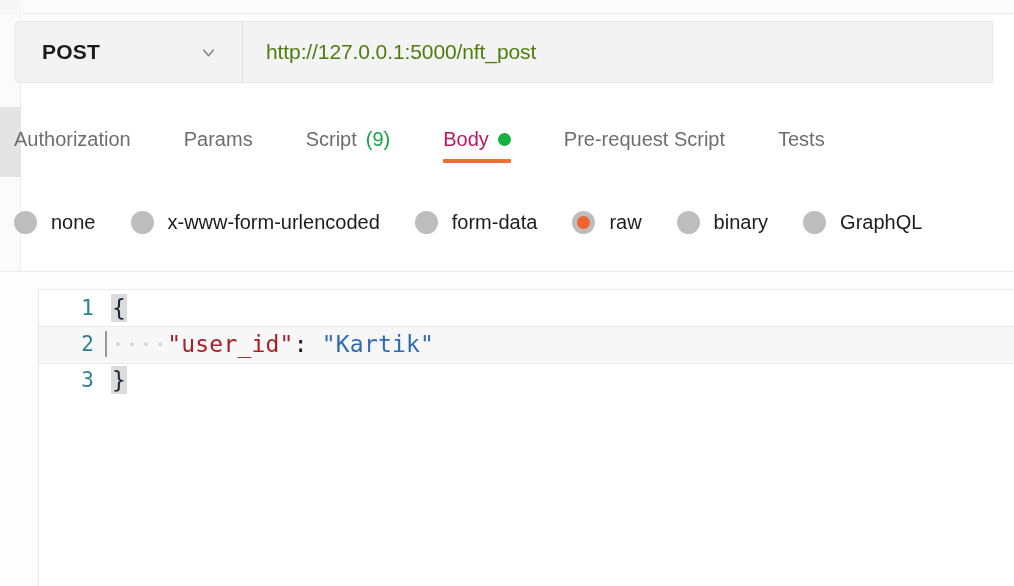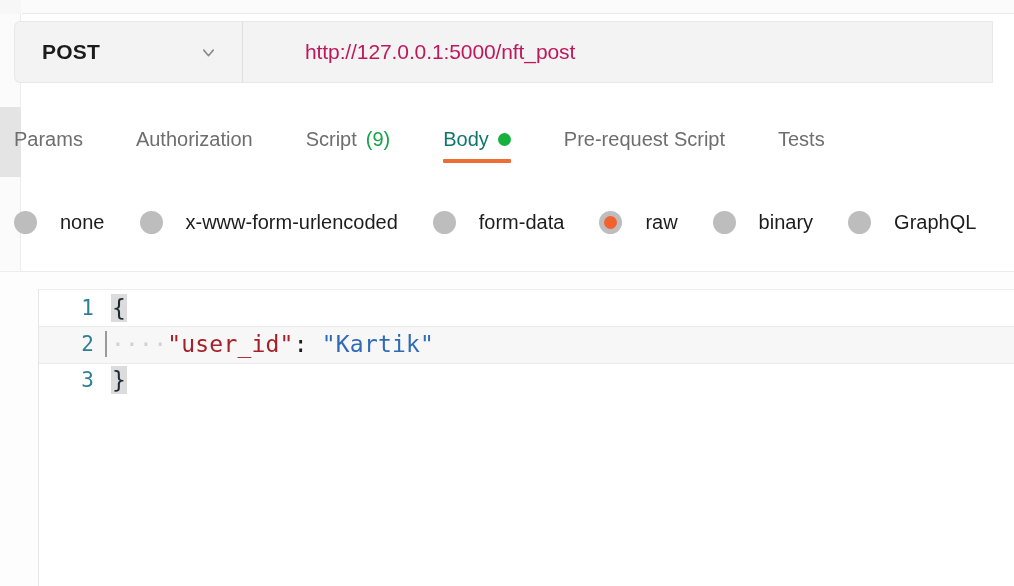--- a/index.html
+++ b/index.html
@@ -102,24 +102,23 @@
     border: 1px solid #e8e8e8;
     border-left: none;
     border-radius: 0;
     display: flex;
     align-items: center;
     padding-left: 23px;
     cursor: text;
   }
   .url-text {
     font-size: 21px;
-    color: #be185d;
+    color: #4d7c0f;
     white-space: nowrap;
     letter-spacing: -0.1px;
-    margin-left: 39px;
   }
 
   
   .tabs-row {
     position: absolute;
     left: 14px; top: 128px;
     height: 60px;
     display: flex;
     align-items: flex-start;
     white-space: nowrap;
@@ -129,21 +128,21 @@
     display: inline-flex;
     align-items: center;
     gap: 9px;
     font-size: 20px;
     color: #6e6e6e;
     padding: 0 0 16px 0;
     margin-right: 53px;
     cursor: pointer;
   }
   .tab:last-child { margin-right: 16px; }
-  .tab.active { color: #0f766e; }
+  .tab.active { color: #be185d; }
   .tab-underline {
     position: absolute;
     left: 0; bottom: 4px;
     width: 100%; height: 4px;
     background: #ef6c35;
     border-radius: 1px;
   }
   .tab-count { color: #16a34a; font-size: 20px; }
   .tab-dot {
     width: 13px; height: 13px;
@@ -157,21 +156,21 @@
   .radio-row {
     position: absolute;
     left: 14px; top: 211px;
     display: flex;
     align-items: center;
     white-space: nowrap;
   }
   .radio-item {
     display: inline-flex;
     align-items: center;
-    gap: 23px;
+    gap: 14px;
     margin-right: 35px;
     cursor: pointer;
   }
   .radio-mark {
     width: 23px; height: 23px;
     border-radius: 50%;
     background: #bdbdbd;
     flex: none;
     display: flex;
     align-items: center;
@@ -291,24 +290,24 @@
           </svg>
       </span>
     </div>
     <div class="url-input" title="Enter request URL">
       <span class="url-text">http://127.0.0.1:5000/nft_post</span>
     </div>
   </div>
 
   <div class="tabs-row">
     <div class="tab">
+      <span>Authorization</span>
+    </div>
+    <div class="tab">
       <span>Params</span>
-    </div>
-    <div class="tab">
-      <span>Authorization</span>
     </div>
     <div class="tab">
       <span>Script</span>
       <span class="tab-count">(9)</span>
     </div>
     <div class="tab active">
       <span>Body</span>
       <span class="tab-dot"></span>
       <span class="tab-underline"></span>
     </div>

